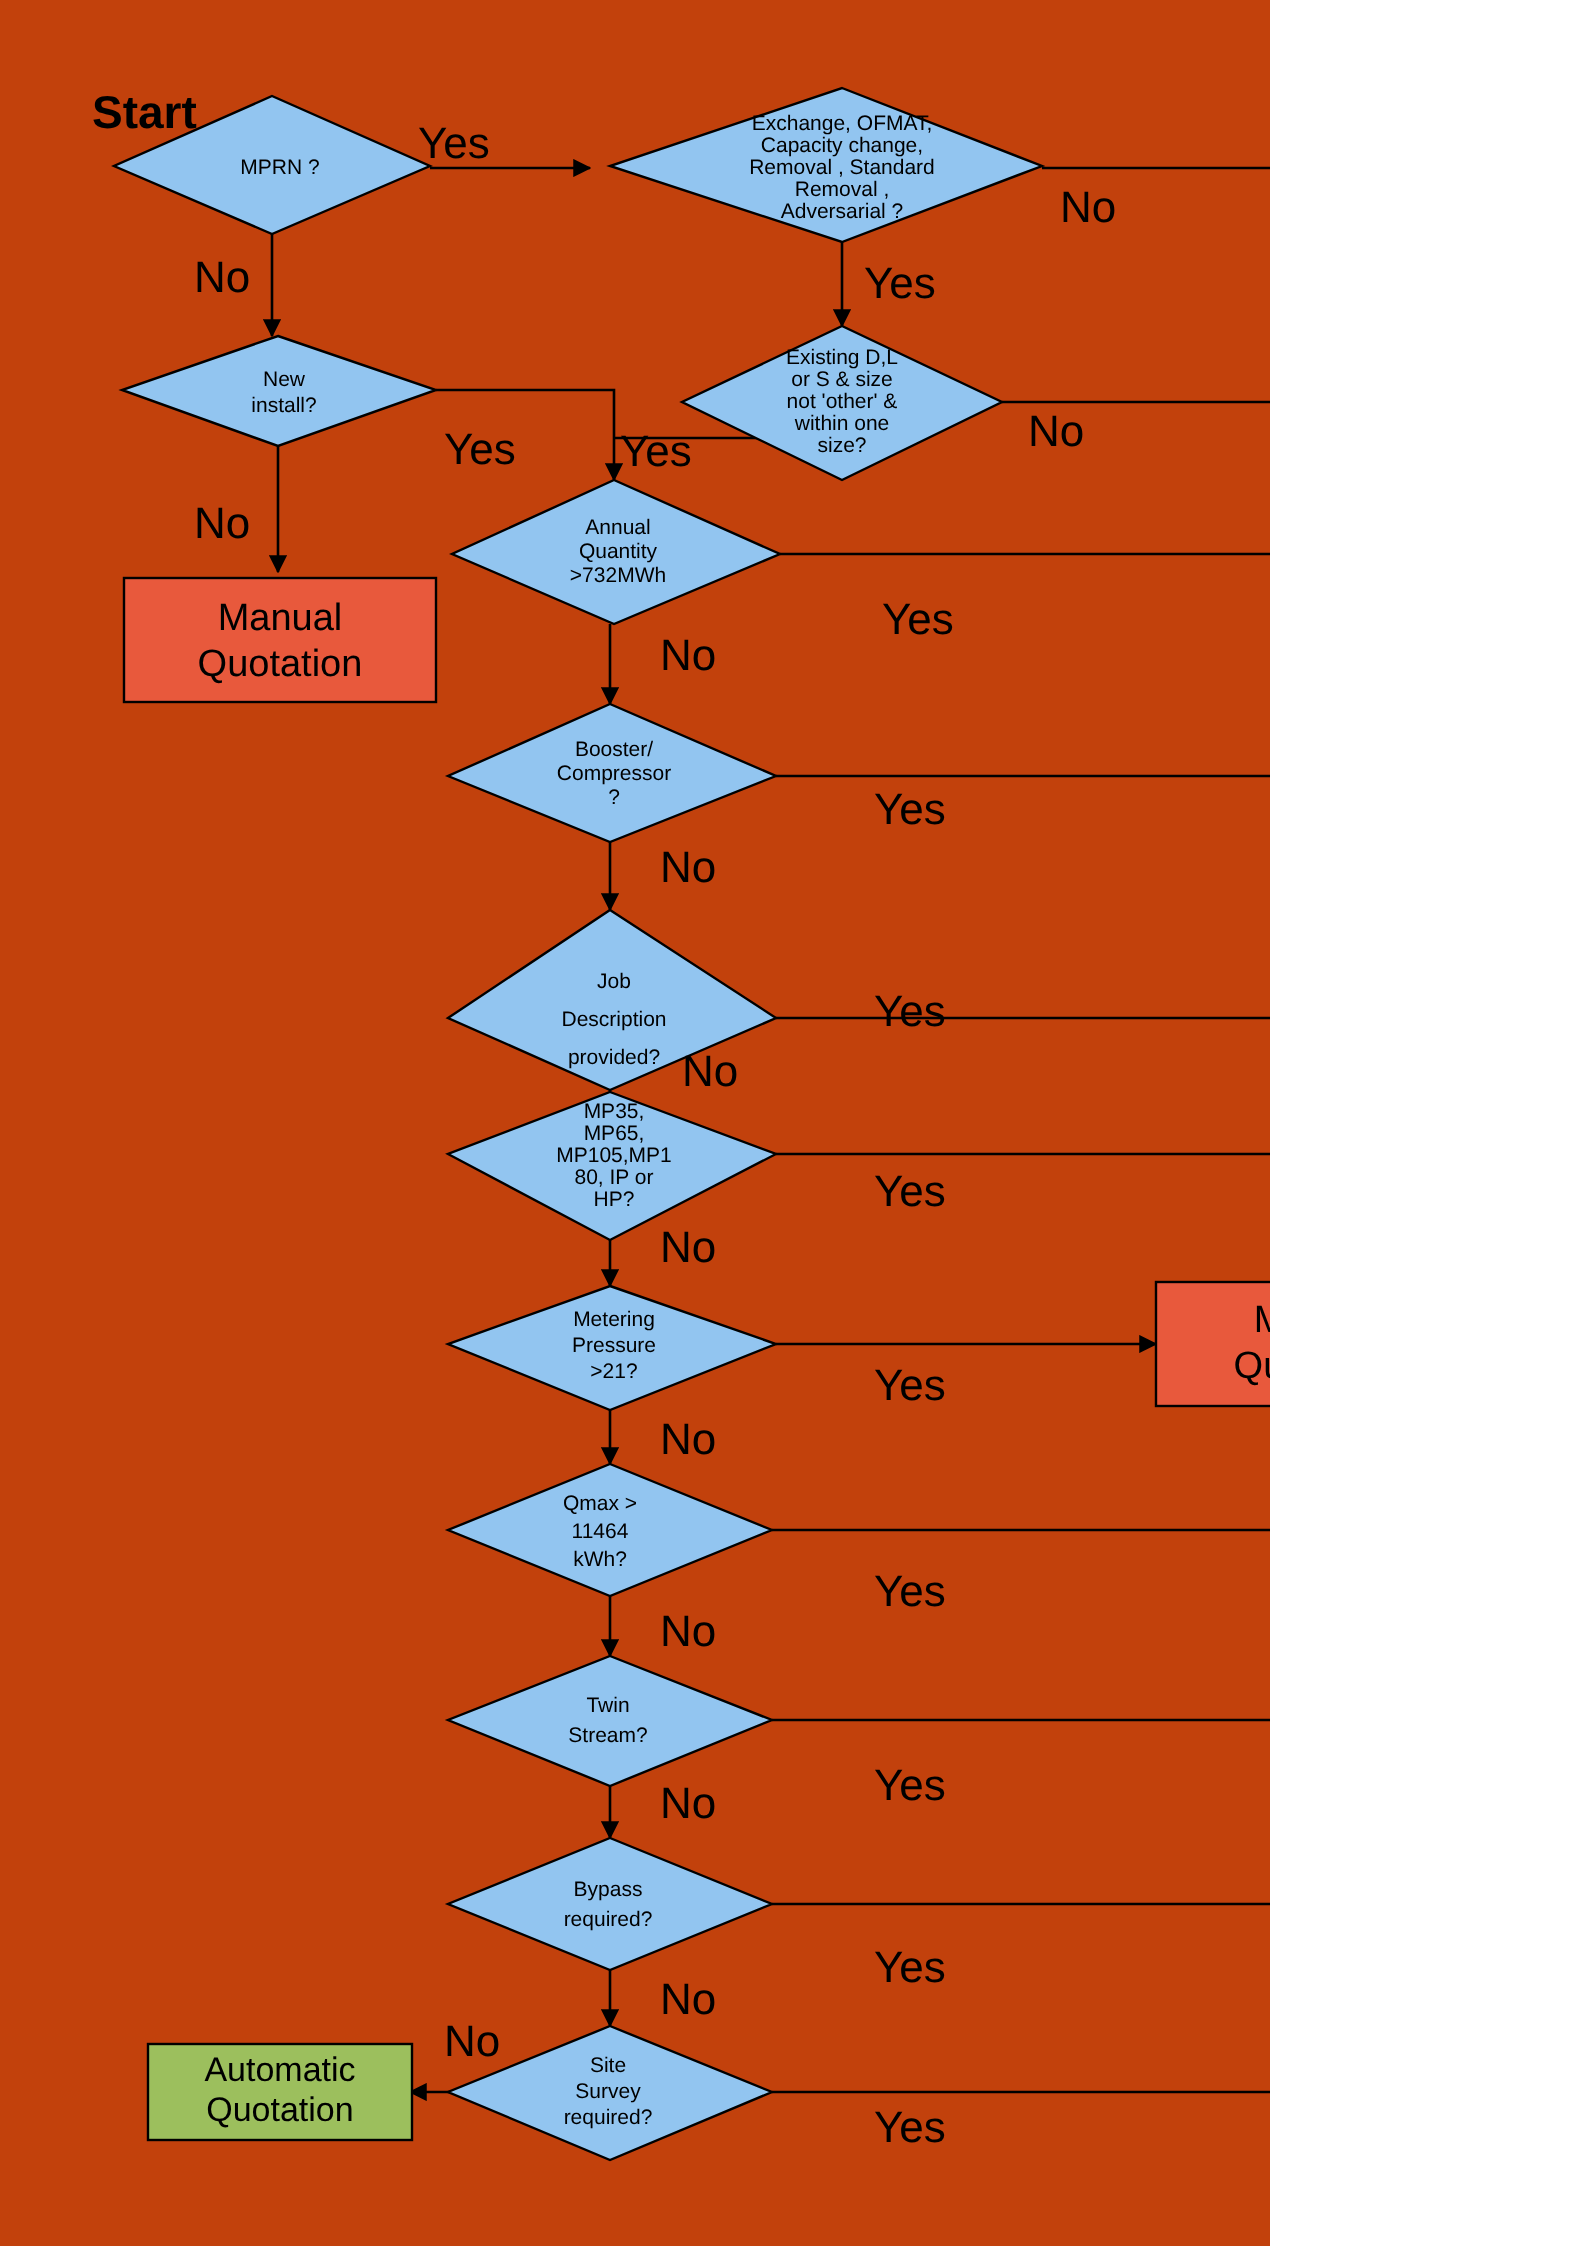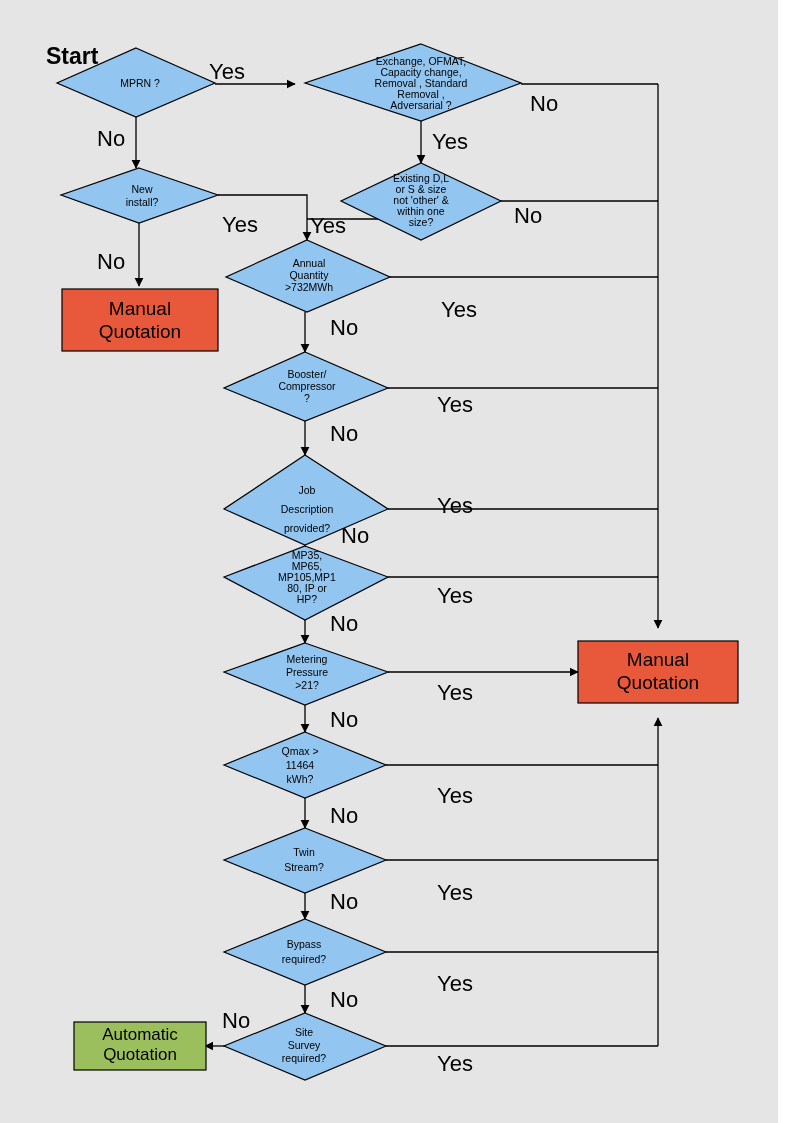--- a/index.html
+++ b/index.html
@@ -2,23 +2,23 @@
 <html><head>
 <meta charset="utf-8">
 <style>
   html, body {
     margin: 0;
     padding: 0;
     background: #ffffff;
   }
   #page {
     position: relative;
-    width: 778px;
+    width: 635px;
     height: 1123px;
-    background: #e5e5e5;
+    background: #c2410c;
     overflow: hidden;
     font-family: "Liberation Sans", sans-serif;
     text-decoration: underline;
   }
   svg#flow {
     position: absolute;
     top: 0;
     left: 0;
     width: 794px;
     height: 1123px;

